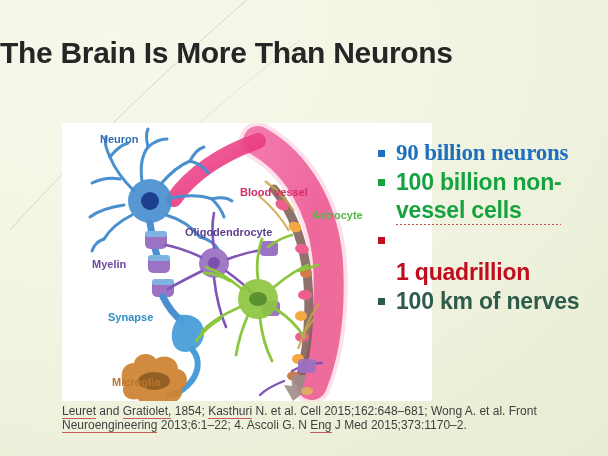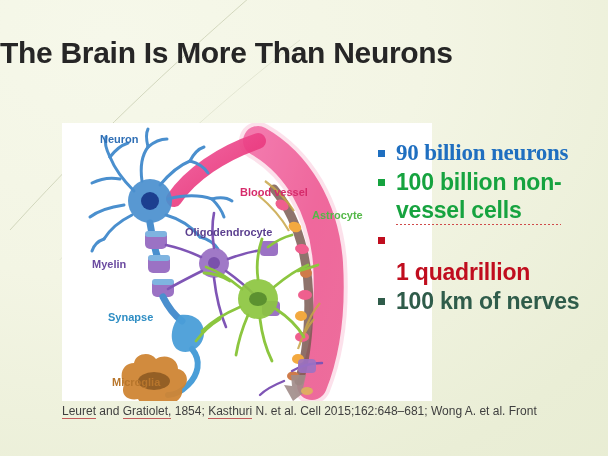--- a/index.html
+++ b/index.html
@@ -293,15 +293,18 @@
       <span class="bullet-marker m-dgreen"></span>
       <span class="bullet-text b-dgreen">100 km of nerves</span>
     </div>
 
   </div>
 
   <div id="citation">
     <div>
       <span class="sp">Leuret</span><span> and </span><span class="sp">Gratiolet,</span><span> 1854; </span><span class="sp">Kasthuri</span><span> N. et al. Cell 2015;162:648–681; Wong A. et al. Front</span>
     </div>
+    <div>
+      <span class="sp">Neuroengineering</span><span> 2013;6:1–22; 4. Ascoli G. N </span><span class="sp">Eng</span><span> J Med 2015;373:1170–2.</span>
+    </div>
   </div>
 
 </div>
 
 </body></html>

